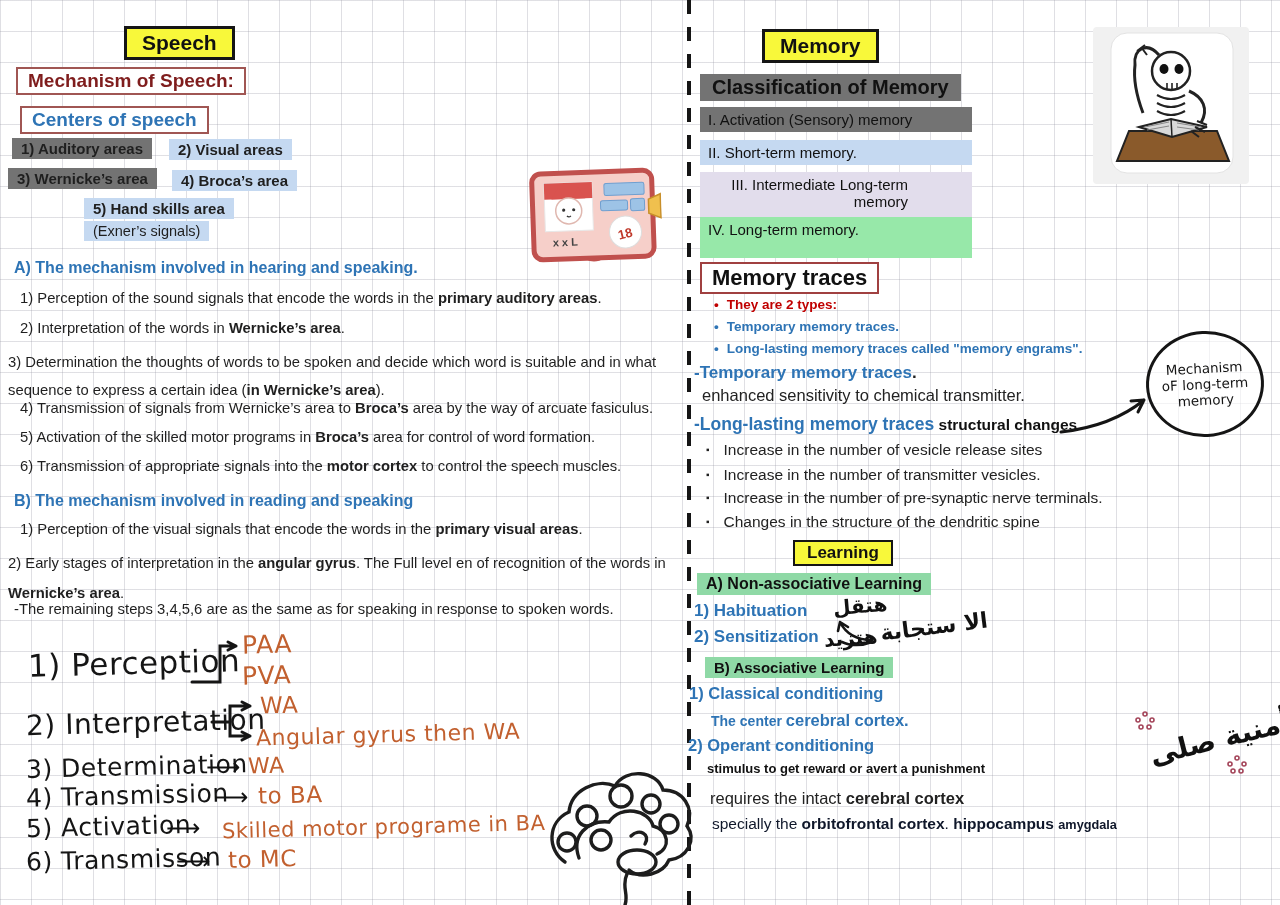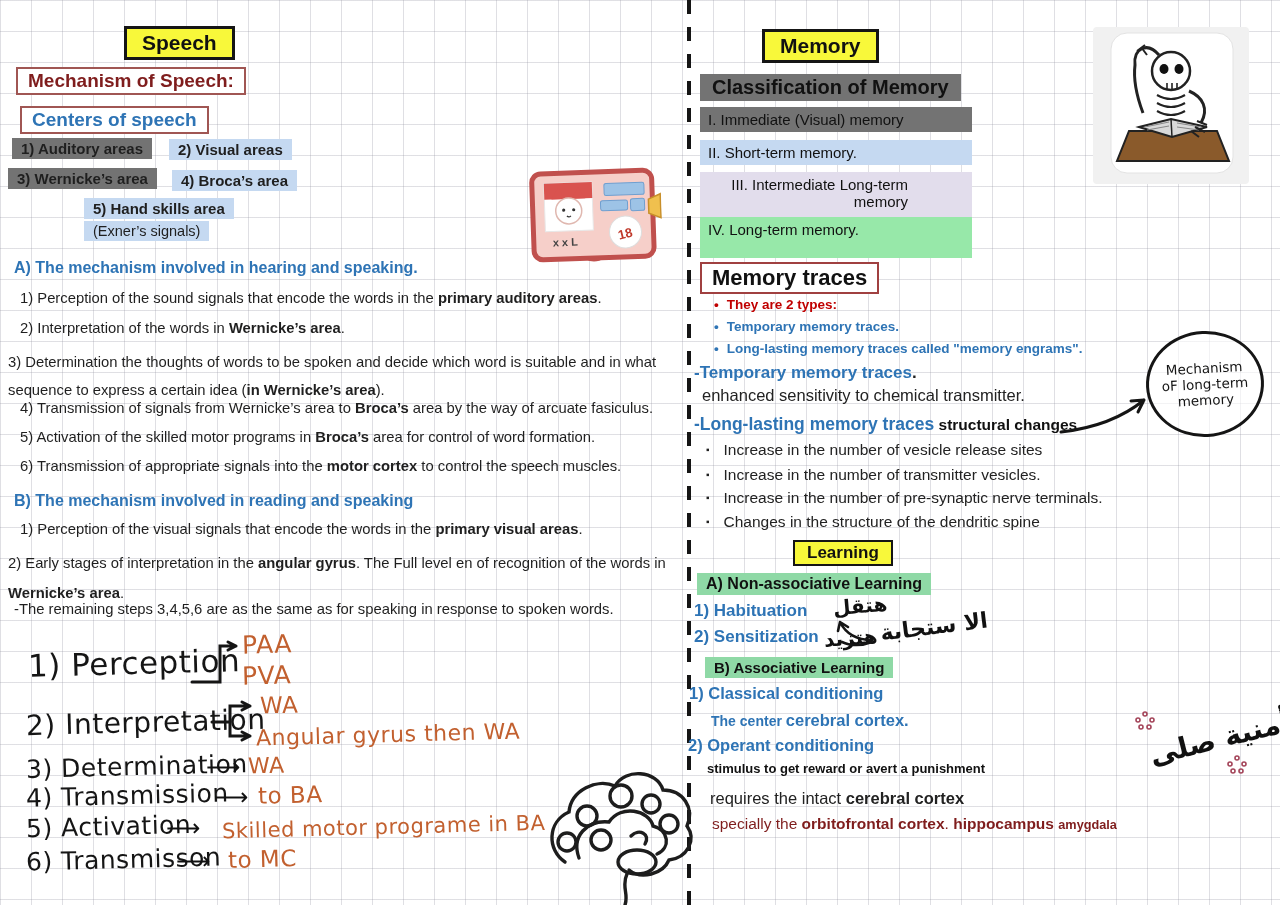--- a/index.html
+++ b/index.html
@@ -171,21 +171,21 @@
     <path d="M64,68 q14,8 28,0 M64,76 q14,8 28,0 M64,84 q14,8 28,0" stroke="#222" stroke-width="2.2" fill="none"></path>
     <path d="M96,64 C110,70 116,82 108,96" stroke="#222" stroke-width="3" fill="none"></path>
     <path d="M104,94 l10,4 m-12,2 l10,5 m-14,-1 l8,6" stroke="#222" stroke-width="2" fill="none"></path>
   </svg>
 </div>
 
 <div class="abs hl-y" style="left:700px;top:74px;font-size:20px;font-weight:700;color:#111;padding:2px 12px;">
   <span>Classification of Memory</span>
 </div>
 
-<div class="abs cls-row hl-y" style="left:700px;top:107px;">I. Immediate (Visual) memory</div>
+<div class="abs cls-row hl-y" style="left:700px;top:107px;">I. Activation (Sensory) memory</div>
 <div class="abs cls-row hl-b" style="left:700px;top:140px;">II. Short-term memory.</div>
 <div class="abs cls-row hl-p" style="left:700px;top:172px;height:38px;width:200px;padding-right:64px;text-align:right;">III. Intermediate Long-term memory</div>
 <div class="abs cls-row hl-g" style="left:700px;top:217px;height:33px;">IV. Long-term memory.</div>
 
 <div class="abs maroon-box" style="left:700px;top:262px;font-size:22px;color:#111;border-color:#a04040;">
   <span>Memory traces</span>
 </div>
 
 <div class="abs dotli" style="left:714px;top:297px;color:#c00000;font-weight:700;"><span class="dot">•</span><span>They are 2 types:</span></div>
 <div class="abs dotli" style="left:714px;top:319px;color:#2e74b5;font-weight:600;"><span class="dot">•</span><span>Temporary memory traces.</span></div>
@@ -230,21 +230,21 @@
 
 <div class="abs hl-g2" style="left:705px;top:657px;font-weight:700;font-size:15px;color:#111;padding:2px 9px;">
   <span>B) Associative Learning</span>
 </div>
 
 <div class="abs" style="left:689px;top:684px;font-size:16.5px;font-weight:700;color:#2e74b5;">1) Classical conditioning</div>
 <div class="abs" style="left:691px;top:711px;font-size:16.5px;margin-left:20px;"><span class="seg-bb seg-sm">The center </span><span class="seg-bb">cerebral cortex.</span></div>
 <div class="abs" style="left:688px;top:736px;font-size:16.5px;font-weight:700;color:#2e74b5;">2)  Operant conditioning</div>
 <div class="abs" style="left:707px;top:761px;font-size:13px;font-weight:700;color:#111;">stimulus to get reward or avert a punishment</div>
 <div class="abs" style="left:710px;top:789px;font-size:16.5px;color:#222;"><span>requires the intact </span><span class="seg-b">cerebral cortex</span></div>
-<div class="abs" style="left:712px;top:815px;font-size:15.5px;color:#7f1d1d;"><span>specially the </span><span class="seg-b">orbitofrontal cortex</span><span>. </span><span class="seg-b">hippocampus</span><span>   </span><span class="seg-b seg-xs">amygdala</span></div>
+<div class="abs" style="left:712px;top:815px;font-size:15.5px;color:#0f172a;"><span>specially the </span><span class="seg-b">orbitofrontal cortex</span><span>. </span><span class="seg-b">hippocampus</span><span>   </span><span class="seg-b seg-xs">amygdala</span></div>
 
 <div class="abs arabic" style="left:1148px;top:722px;font-size:28px;transform:rotate(-14deg);">أمنية صلى</div>
 <svg class="abs" style="left:1128px;top:702px;" width="140" height="90" viewBox="0 0 140 90">
   <g fill="none" stroke="#a4455a" stroke-width="1.6">
     <circle cx="10" cy="18" r="2"></circle>
       <circle cx="17" cy="12" r="2"></circle>
       <circle cx="24" cy="18" r="2"></circle>
       <circle cx="13" cy="25" r="2"></circle>
       <circle cx="21" cy="25" r="2"></circle>
     <circle cx="102" cy="62" r="2"></circle>

